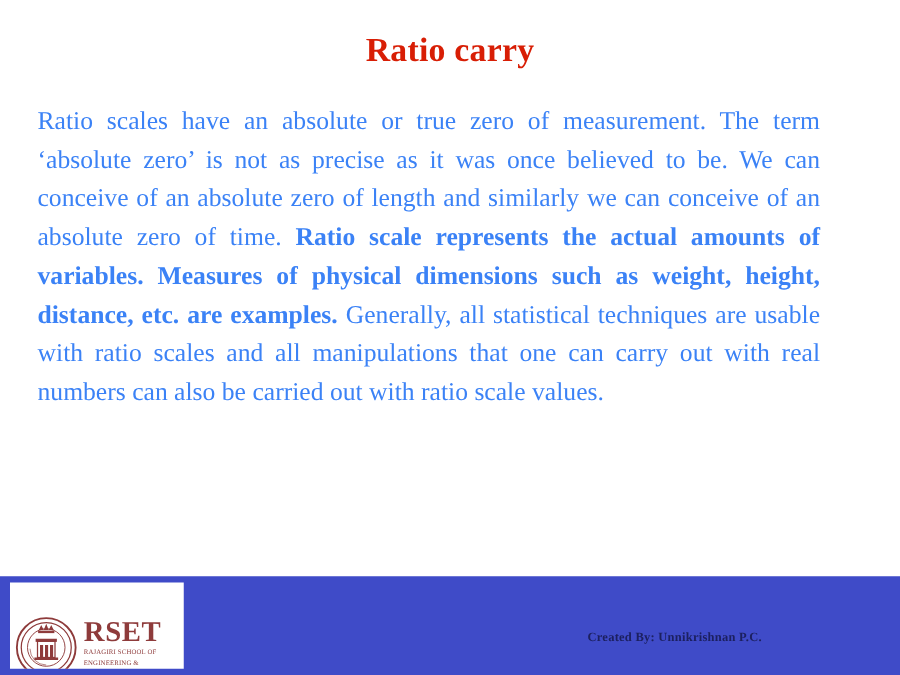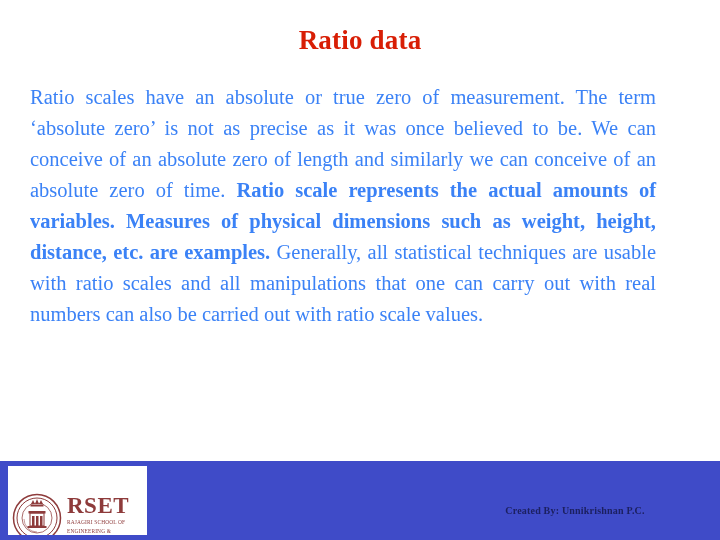--- a/index.html
+++ b/index.html
@@ -106,34 +106,33 @@
     letter-spacing: 0.15px;
     display: block;
     margin-top: 2px;
     line-height: 7px;
   }
   .credit {
     position: absolute;
     left: 470px;
     top: 505px;
     width: 210px;
-    text-align: center;
     color: #1C2060;
     font-family: "Liberation Serif", "DejaVu Serif", serif;
     font-weight: bold;
     font-size: 10px;
     letter-spacing: 0.2px;
   }
 </style>
 </head>
 <body>
 
 <div class="slide">
 
-  <div class="title">Ratio data</div>
+  <div class="title">Ratio carry</div>
 
   <div class="body-block">
     <span>Ratio scales have an absolute or true zero of measurement. The term ‘absolute zero’ is not as precise as it was once believed to be. We can conceive of an absolute zero of length and similarly we can conceive of an absolute zero of time. </span><span class="b">Ratio scale represents the actual amounts of variables. Measures of physical dimensions such as weight, height, distance, etc. are examples. </span><span>Generally, all statistical techniques are usable with ratio scales and all manipulations that one can carry out with real numbers can also be carried out with ratio scale values.</span>
   </div>
 
   <div class="footer-band"></div>
 
   <div class="logo-box">
     <div class="logo-inner">
       <svg class="crest" viewBox="0 0 100 100">

